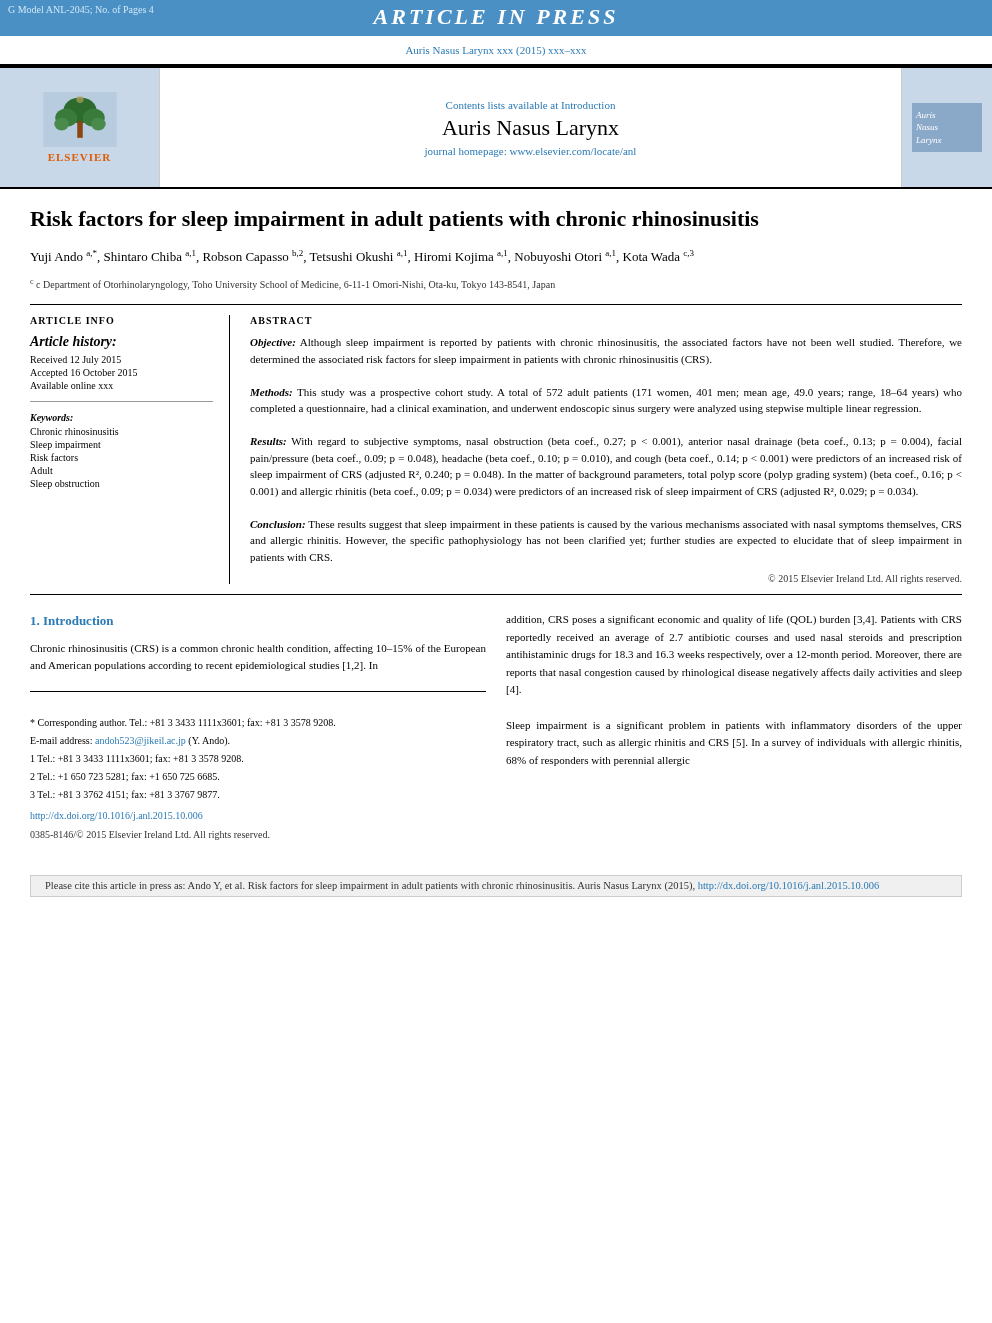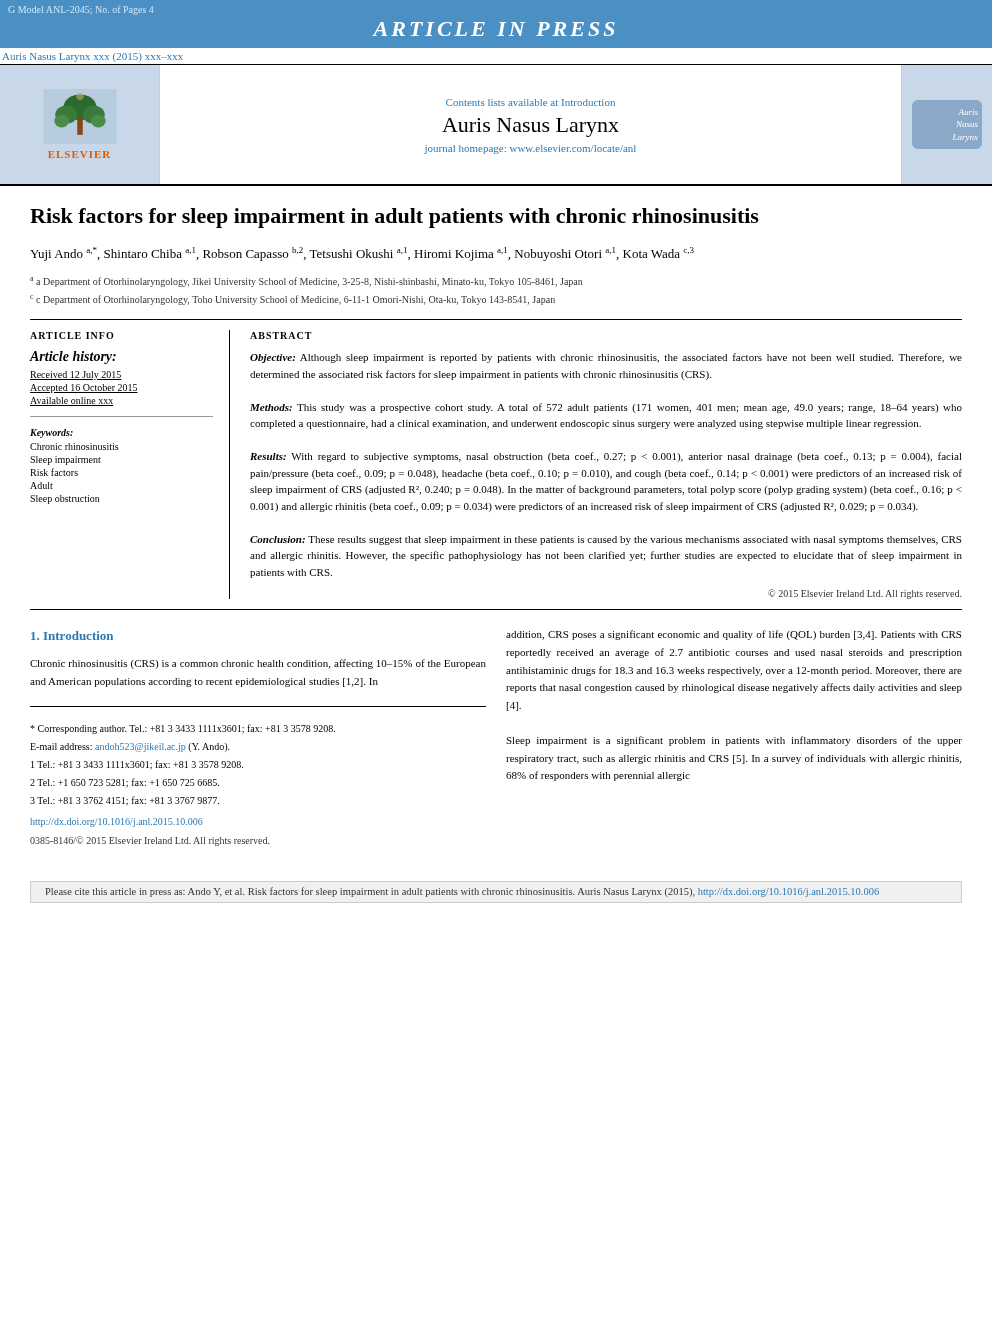--- a/index.html
+++ b/index.html
@@ -9,21 +9,21 @@
       color: #000;
       font-size: 12px;
       width: 992px;
       min-height: 1323px;
     }
 
     
     .top-banner {
       background: #4a90c4;
       text-align: center;
-      padding: 16px 0 6px;
+      padding: 4px 0 6px;
       color: white;
       font-size: 22px;
       font-weight: bold;
       letter-spacing: 3px;
       font-style: italic;
       position: relative;
     }
     .top-banner-sub {
       font-size: 10px;
       color: #d0e8f8;
@@ -96,35 +96,34 @@
       background: #c8d8e8;
       display: flex;
       align-items: center;
       justify-content: center;
       padding: 6px;
     }
     .journal-logo-right-box {
       background: #8aa8c8;
       color: white;
       font-size: 9px;
-      text-align: right;
+      text-align: left;
       padding: 6px 4px;
       width: 70px;
       line-height: 1.4;
       font-style: italic;
-      border-radius: 6px;
     }
 
     
     .citation-line {
-      text-align: left;
-      padding: 2px;
+      text-align: center;
+      padding: 8px;
       font-size: 11px;
       color: #2a7ab5;
-      border-bottom: 1px solid #000000;
+      border-bottom: 4px solid #000000;
     }
 
     
     .main-content {
       padding: 16px 30px;
     }
 
     
     .article-title {
       font-size: 22px;
@@ -191,21 +190,20 @@
     }
     .article-history-label {
       font-size: 14px;
       font-weight: bold;
       font-style: italic;
       margin-bottom: 4px;
     }
     .article-history-item {
       font-size: 10px;
       margin-bottom: 2px;
-      text-decoration: underline;
     }
     .keywords-label {
       font-size: 10px;
       font-weight: bold;
       font-style: italic;
       margin-top: 10px;
       margin-bottom: 3px;
     }
     .keyword-item {
       font-size: 10px;
@@ -253,21 +251,21 @@
       font-size: 11px;
       line-height: 1.6;
       text-align: justify;
       margin-bottom: 6px;
     }
 
     
     .footnotes-area {
       border-top: 1px solid #000;
       margin-top: 16px;
-      padding-top: 14px;
+      padding-top: 23px;
       font-size: 10px;
       line-height: 1.5;
     }
     .footnote-item {
       margin-bottom: 3px;
     }
 
     
     .doi-link {
       color: #2a7ab5;
@@ -347,21 +345,20 @@
 <div class="main-content">
 
   <div class="article-title">Risk factors for sleep impairment in adult patients with chronic rhinosinusitis</div>
 
   <div class="authors">
     Yuji Ando <sup class="author-sup">a,*</sup>, Shintaro Chiba <sup class="author-sup">a,1</sup>, Robson Capasso <sup class="author-sup">b,2</sup>, Tetsushi Okushi <sup class="author-sup">a,1</sup>,
     Hiromi Kojima <sup class="author-sup">a,1</sup>, Nobuyoshi Otori <sup class="author-sup">a,1</sup>, Kota Wada <sup class="author-sup">c,3</sup>
   </div>
 
   <div class="affiliations">
-    <div class="affiliation-item"><sup style="font-size:8px;">a</sup> <span>a Department of Otorhinolaryngology, Jikei University School of Medicine, 3-25-8, Nishi-shinbashi, Minato-ku, Tokyo 105-8461, Japan</span></div>
     <div class="affiliation-item"><sup style="font-size:8px;">c</sup> <span>c Department of Otorhinolaryngology, Toho University School of Medicine, 6-11-1 Omori-Nishi, Ota-ku, Tokyo 143-8541, Japan</span></div>
   </div>
 
   <hr class="divider">
 
   <div class="two-col">
 
     <div class="col-left">
       <div class="section-heading">ARTICLE INFO</div>
       <div class="article-history-label">Article history:</div>

